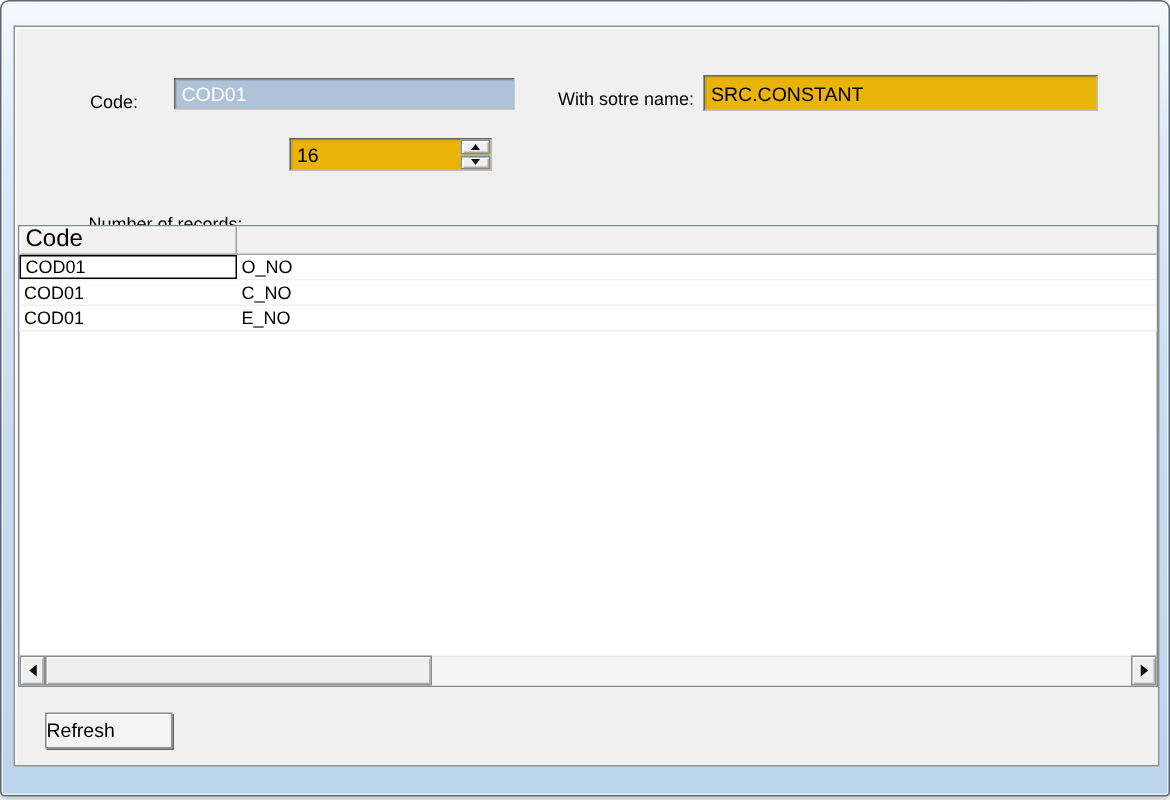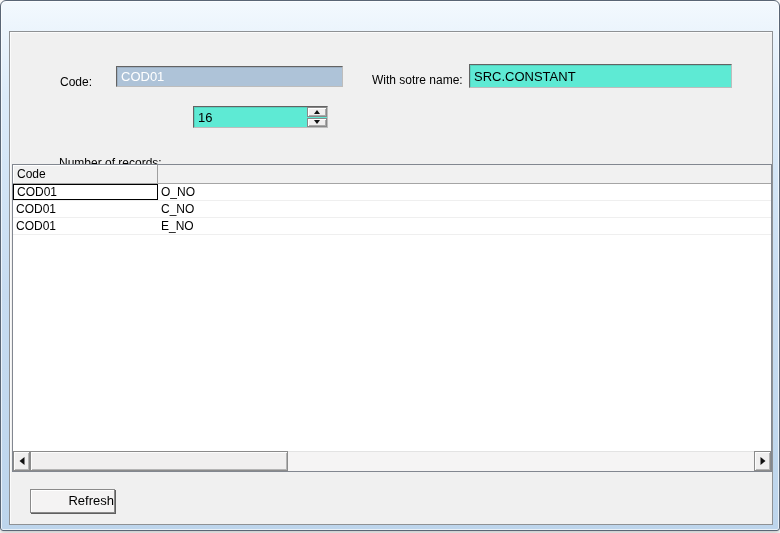--- a/index.html
+++ b/index.html
@@ -37,29 +37,29 @@
   }
   .glyph-min { position:absolute; left:50%; bottom:5px; width:11px; height:3px;
                transform:translateX(-50%); background:#3f4447; }
   .glyph-max { position:absolute; left:50%; top:50%; width:11px; height:9px;
                transform:translate(-50%,-50%); border:1px solid #3f4447; border-top-width:3px; }
   .glyph-close { position:absolute; left:0; right:0; top:1px; text-align:center; color:#fff;
                  font-size:12px; font-weight:bold; text-shadow:0 1px 1px rgba(0,0,0,0.6); }
 
   
   .client {
-    position:absolute; left:8px; top:30px; width:764px; height:494px;
+    position:absolute; left:8px; top:16px; width:764px; height:494px;
     background:#f0f0f0; border:1px solid #8e9194;
     box-shadow:inset 1px 1px 0 #fbfbfb;
   }
   .lbl { position:absolute; font-size:12px; color:#000; white-space:nowrap; line-height:16px; }
 
   .field {
     position:absolute; font-family:"Liberation Sans", sans-serif;
-    font-size:13px; color:#000; background:#5eead4; padding:0 4px;
+    font-size:13px; color:#000; background:#eab308; padding:0 4px;
     border:1px solid; border-color:#636363 #bdbdbd #bdbdbd #636363;
     box-shadow:inset 1px 1px 0 rgba(0,0,0,0.10); outline:none;
   }
   .code-field  { left:106px; top:34px; width:227px; height:21px;
                  background:#aec3d8; color:#ffffff; }
   .data-field  { left:459px; top:32px; width:263px; height:24px; }
   .num-field   { left:183px; top:74px; width:135px; height:22px; padding-right:39px; }
 
   .spinner { position:absolute; left:297px; top:75px; width:20px; height:20px;
              display:flex; flex-direction:column; }
@@ -79,21 +79,21 @@
                       border-right:5px solid #111; }
   .tri-right::after { border-top:4px solid transparent; border-bottom:4px solid transparent;
                       border-left:5px solid #111; }
 
   
   .listview {
     position:absolute; left:2px; top:132px; width:760px; height:308px;
     background:#ffffff; border:1px solid #828790;
   }
   .lv-header { display:flex; height:19px; background:#f1f1f1;
-               border-bottom:1px solid #a5a5a5; font-size:12px;align-items:center; }
+               border-bottom:1px solid #a5a5a5; font-size:16px;align-items:center; }
   .lv-th { line-height:18px; padding-left:4px; color:#000;
            box-shadow:inset 1px 1px 0 #ffffff; cursor:default; }
   .lv-th.c1 { width:145px; border-right:1px solid #9f9f9f; }
   .lv-th.c2 { flex:1; }
   .lv-row { display:flex; height:17px; font-size:12px; border-bottom:1px solid #efefef;
             background:#fff; cursor:default; }
   .lv-td { line-height:16px; padding:0 3px; white-space:nowrap; overflow:hidden; }
   .lv-td.c1 { width:145px; }
   .lv-td.c2 { flex:1; }
   .lv-td.focused { border:1px solid #000; line-height:14px; }
@@ -106,21 +106,21 @@
             box-shadow:inset 1px 1px 0 #fcfcfc, inset -1px -1px 0 #b4b4b4; cursor:default; }
   .sb-btn.left  { left:0; }
   .sb-btn.right { right:0; }
   .sb-thumb { position:absolute; top:0; left:17px; width:258px; height:20px; background:#f0efef;
               border:1px solid #8b8b8b;
               box-shadow:inset 1px 1px 0 #fcfcfc, inset -1px -1px 0 #b4b4b4; cursor:default; }
 
   
   .push-btn {
     position:absolute; font-family:"Liberation Sans", sans-serif; font-size:13px; color:#000;
-    background:#f4f3f3; border:1px solid #8a8a8a; text-align:right;
+    background:#f4f3f3; border:1px solid #8a8a8a; text-align:left;
     box-shadow:1px 1px 0 #5f5f5f, inset 1px 1px 0 #ffffff; cursor:default;
   }
   .refresh-btn { left:20px; top:457px; width:85px; height:24px; line-height:22px; }
   .ok-btn      { left:670px; top:457px; width:81px; height:25px; line-height:23px; }
 </style>
 </head>
 <body>
 
 <div class="window">
 

